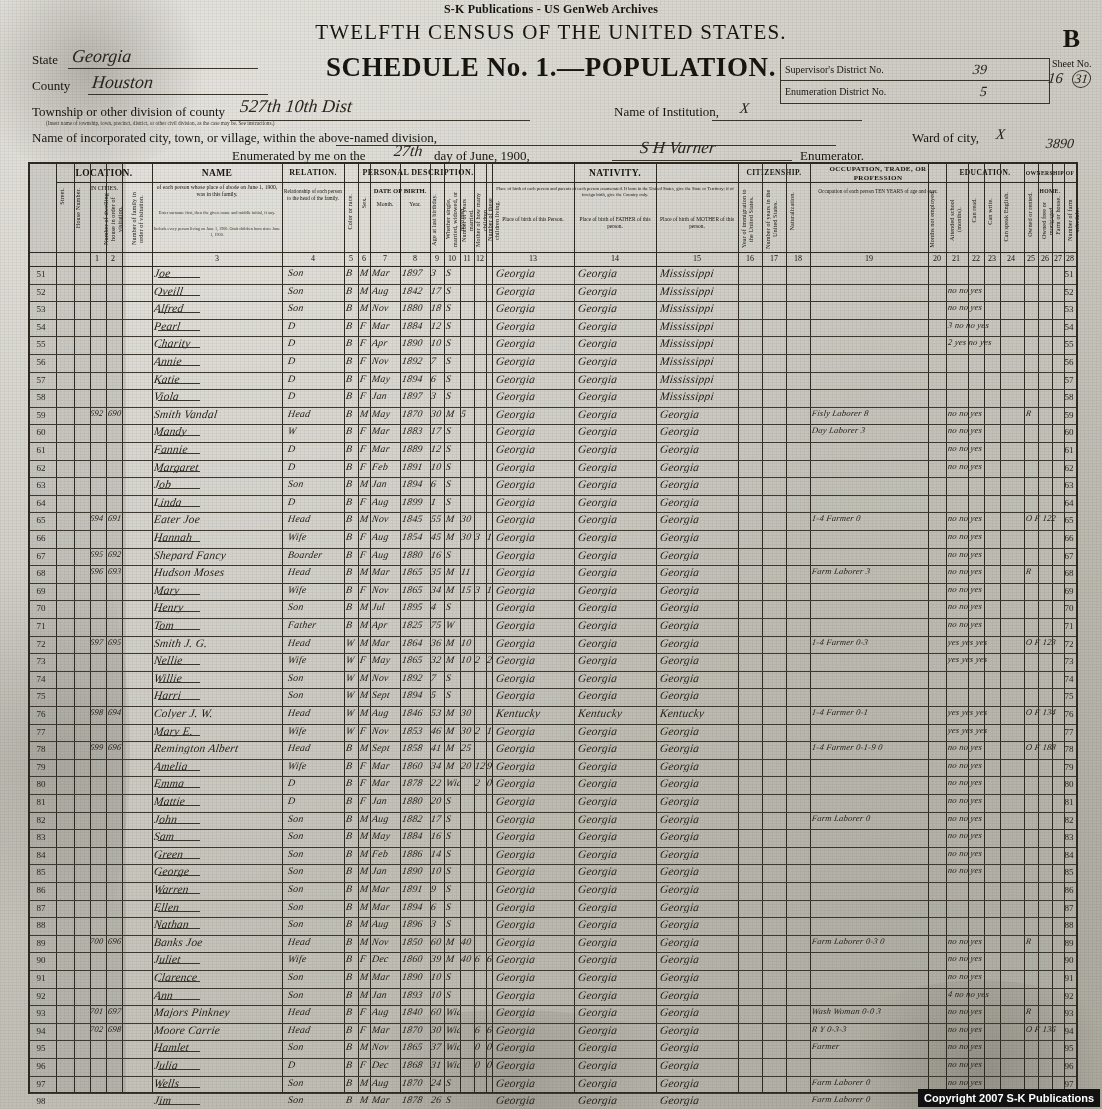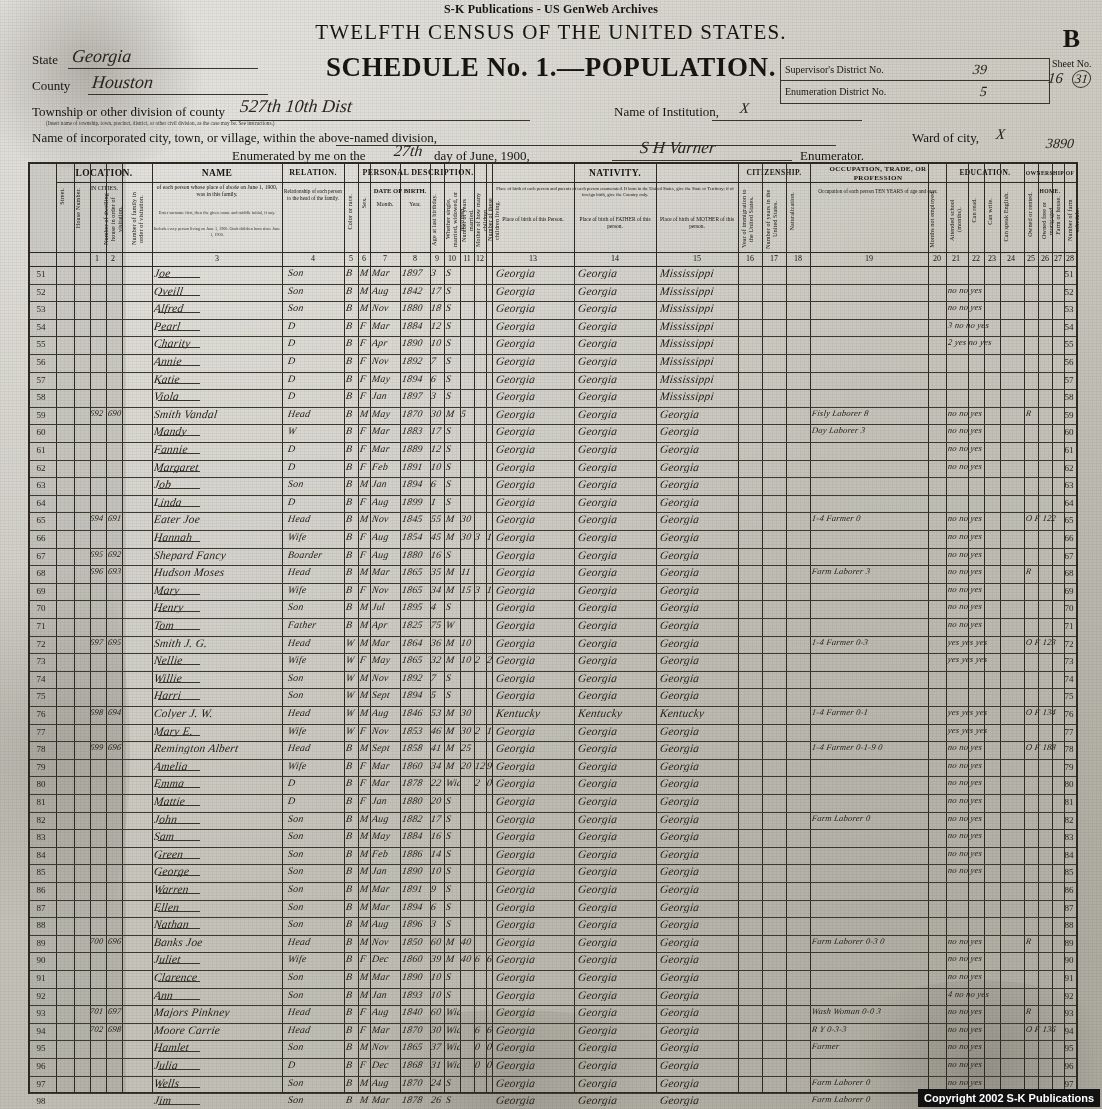--- a/index.html
+++ b/index.html
@@ -1160,13 +1160,13 @@
         <div class="cell ink" style="left: 548px; width: 78px; top: 1px;">Georgia</div>
         <div class="cell ink" style="left: 630px; width: 78px; top: 1px;">Georgia</div>
         <div class="cell ink ink-xs" style="left: 782px; width: 116px; top: 1px;">Farm Laborer 0</div>
         <div class="cell ink ink-xs" style="left: 918px; width: 76px; top: 1px;">no no yes</div>
         <div class="dash" style="left: 128px; width: 42px; top: 11px;"></div>
       </div>
     </div>
 </div>
 
 <div class="grain"></div>
-<div class="copyright">Copyright 2002 S-K Publications</div>
+<div class="copyright">Copyright 2007 S-K Publications</div>
 
 </body></html>

